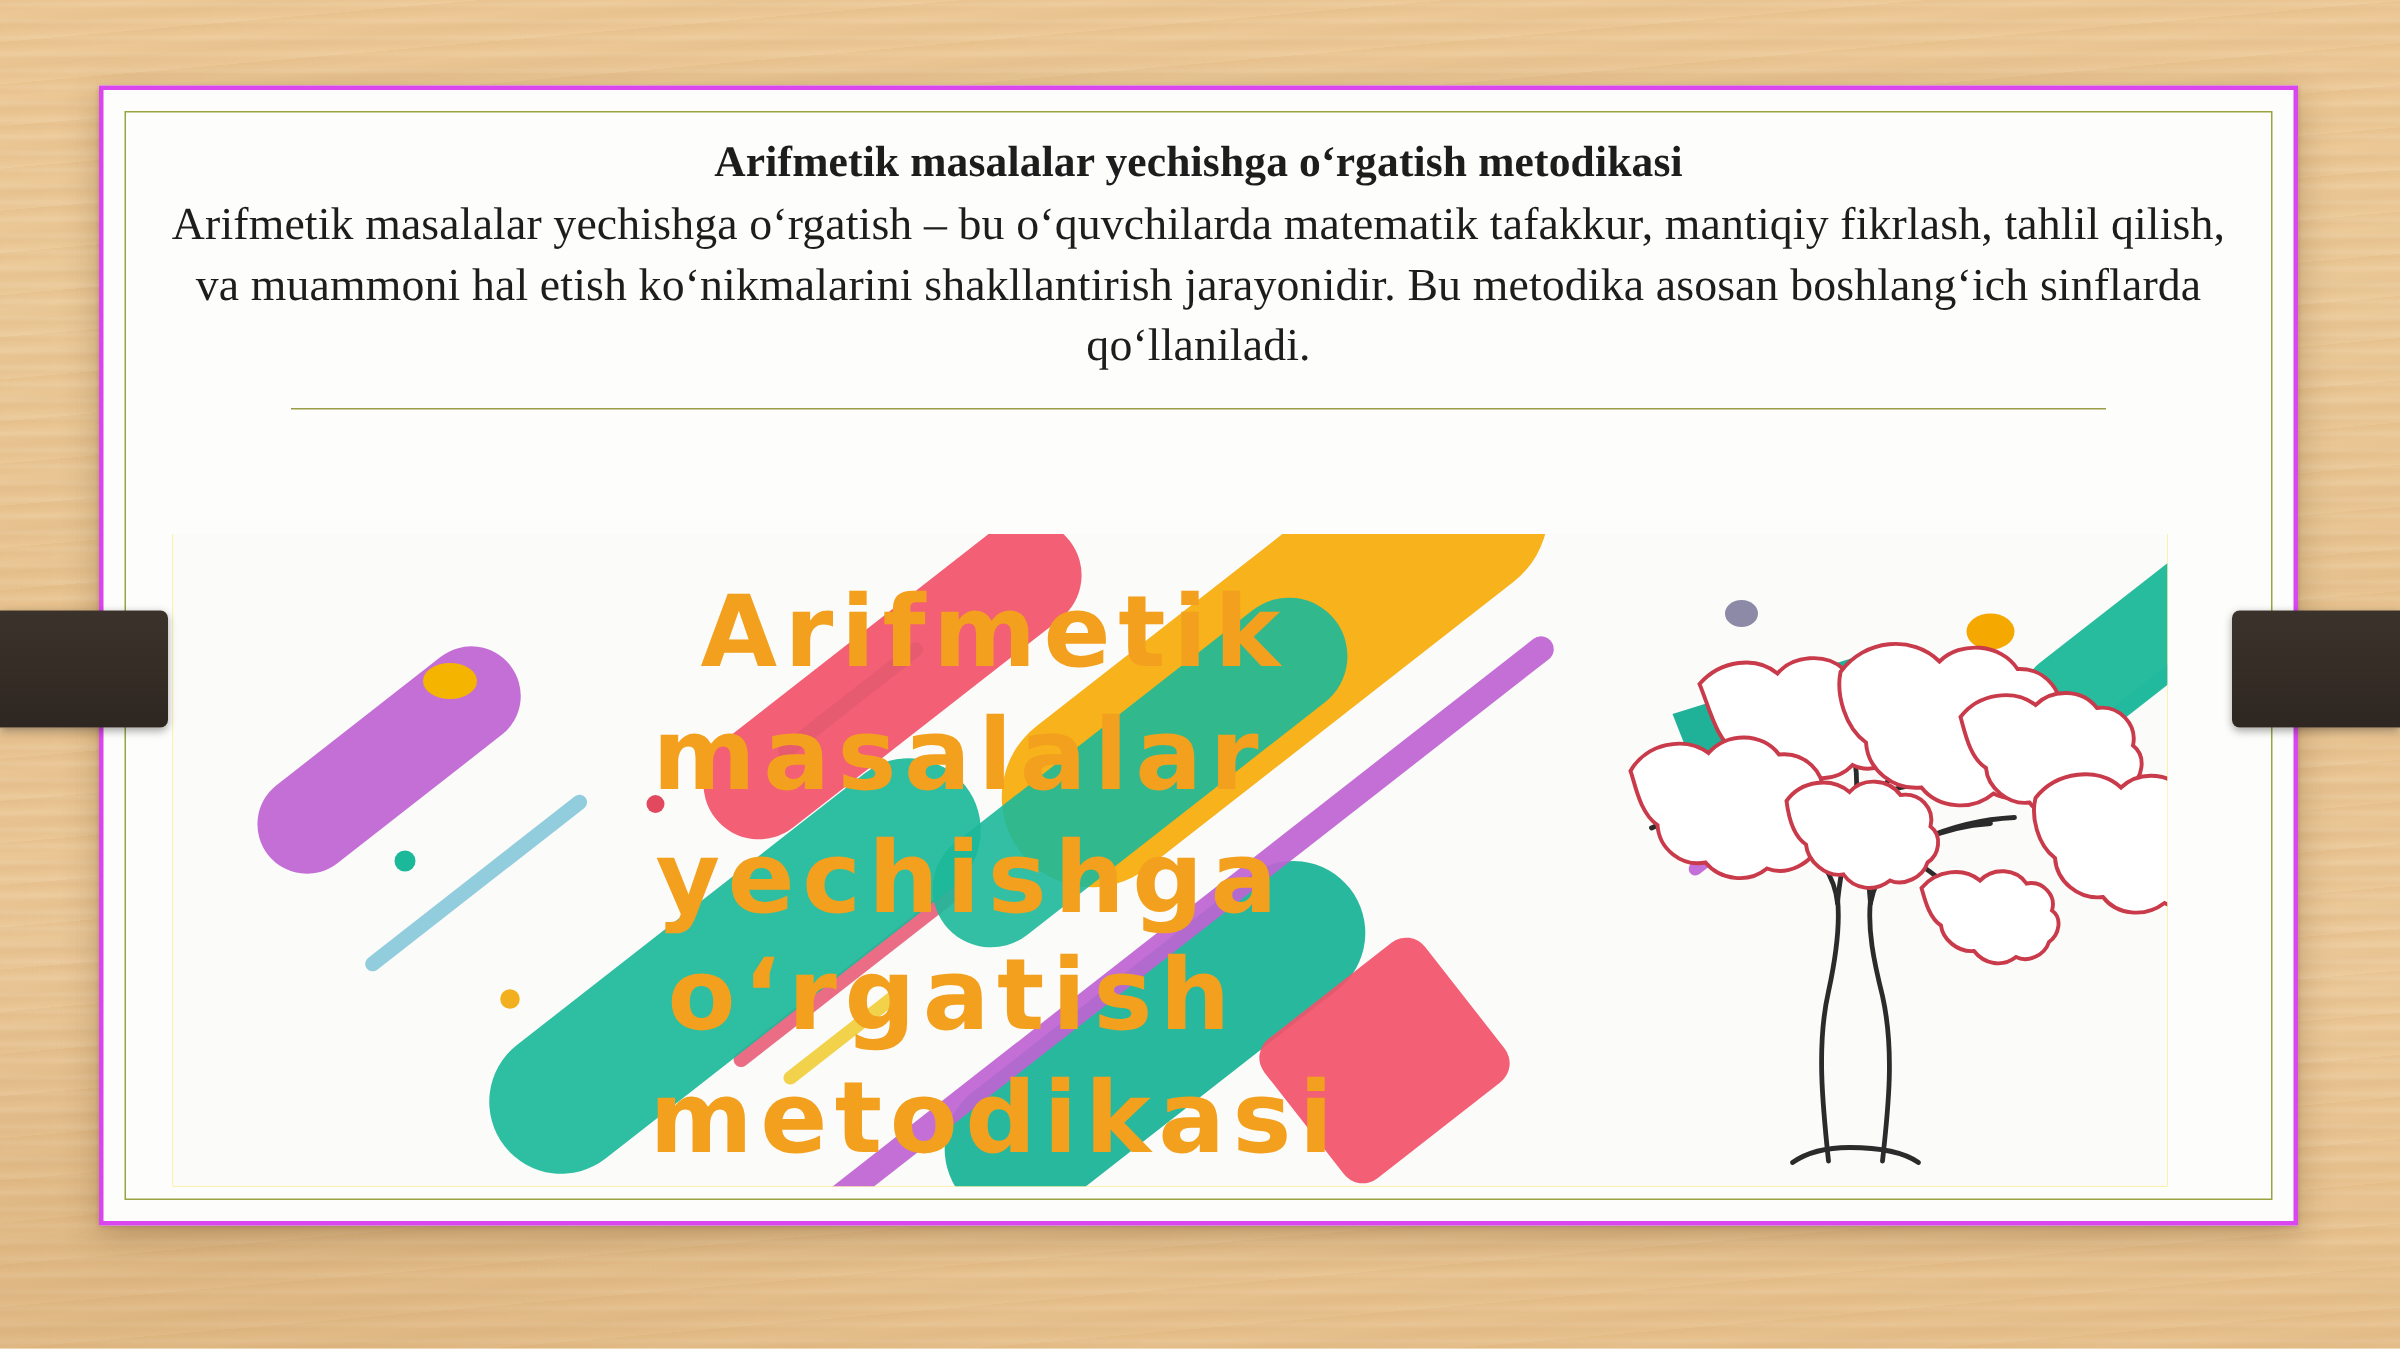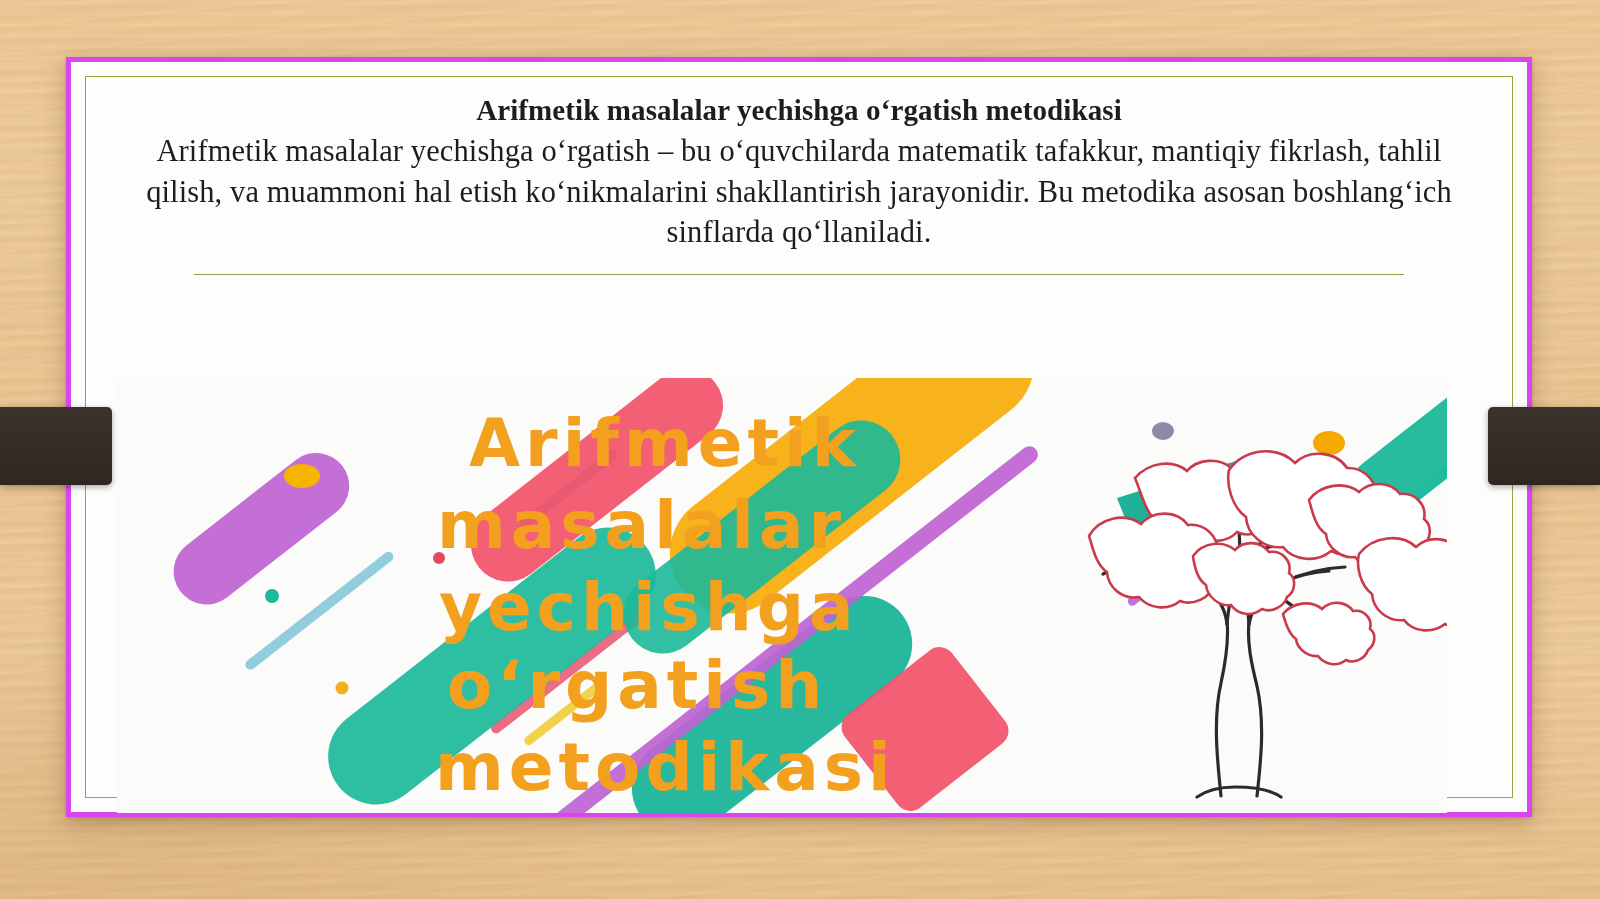--- a/index.html
+++ b/index.html
@@ -47,21 +47,21 @@
   }
 
   
   #slide-card {
     position: absolute;
     left: 66px;
     top: 57px;
     width: 1466px;
     height: 760px;
     background: #fdfdfb;
-    border: 5px solid #d946ef;
+    border: 3px solid #d946ef;
     box-shadow: 0 6px 22px rgba(90,60,25,0.30), 0 1px 3px rgba(90,60,25,0.25);
   }
 
   #slide-inner-border {
     position: absolute;
     left: 14px;
     top: 14px;
     right: 14px;
     bottom: 14px;
     border: 1.3px solid #9aa341;
@@ -99,21 +99,21 @@
     margin: 21px auto 0 auto;
     width: 1210px;
     height: 0;
     border-top: 1.6px solid #9a9c47;
   }
 
   
   #illustration {
     position: absolute;
     left: 6px;
-    top: 288px;
+    top: 268px;
     width: 1330px;
     height: 435px;
     background: #fde047;
     overflow: hidden;
   }
   #illustration-svg { display: block; width: 100%; height: 100%; }
 
   
   .side-bar {
     position: absolute;

